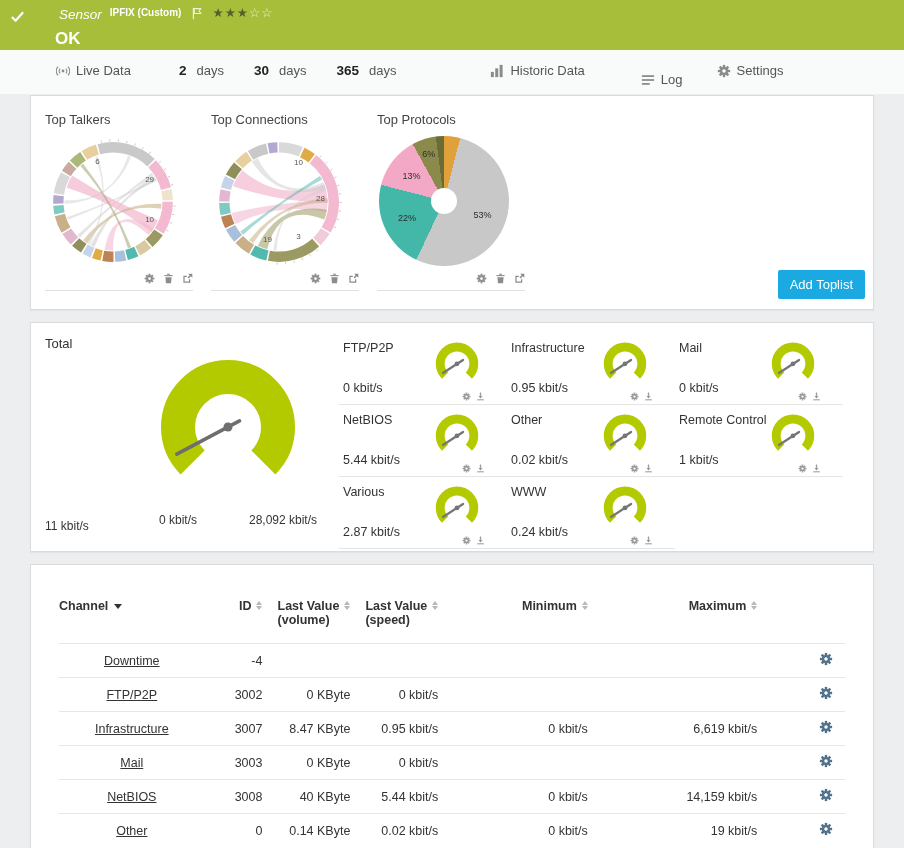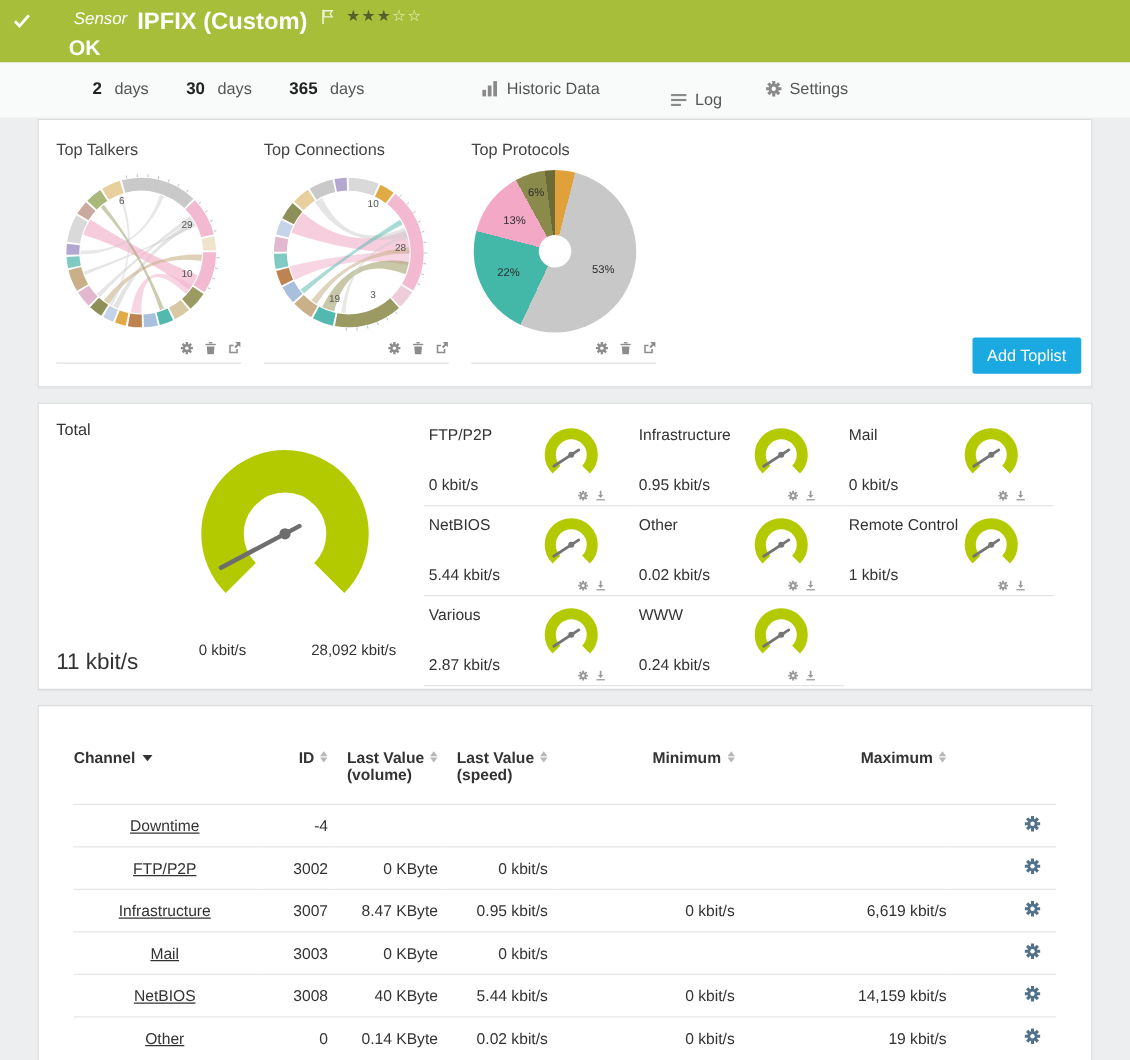--- a/index.html
+++ b/index.html
@@ -4,21 +4,21 @@
 <style>
   html,body{margin:0;padding:0;}
   body{font-family:"Liberation Sans","DejaVu Sans",sans-serif;background:#edeef0;}
   .page{position:relative;width:904px;height:848px;overflow:hidden;background:#edeef0;}
 
   
   .topbar{position:absolute;top:0;left:0;right:0;height:50px;background:#a6be39;color:#fff;}
   .check{position:absolute;left:10px;top:9px;width:15px;height:15px;color:#fff;}
   .tline{position:absolute;left:32px;top:7px;display:flex;align-items:flex-start;gap:8px;margin-left:27px;}
   .kind{font-style:italic;font-size:13.5px;}
-  .sname{font-weight:bold;font-size:19px;}
+  .sname{font-weight:bold;font-size:10px;}
   .flagico{width:13px;height:13px;color:#eef3d8;margin-left:2px;}
   .stars{font-size:12.5px;letter-spacing:1px;line-height:1;}
   .stars-filled{color:#54602a;}
   .stars-empty{color:#e9f2c6;}
   .status{position:absolute;left:55px;top:29px;font-size:17px;font-weight:bold;color:#fff;}
 
   
   .tabs{position:absolute;top:50px;left:0;right:0;height:44px;display:flex;align-items:stretch;padding-left:56px;background:#f9fafa;}
   .tab{display:flex;align-items:center;gap:6px;font-size:13px;color:#555;border-bottom:3px solid transparent;margin-right:30px;cursor:pointer;white-space:nowrap;}
   .tab b{color:#222;font-size:13.5px;margin-right:4px;}
@@ -44,21 +44,21 @@
   .toplist-actions{display:flex;justify-content:flex-end;gap:8px;margin-top:5px;padding-bottom:3px;}
   .ic{width:11px;height:11px;color:#8c8c8c;cursor:pointer;}
   .donut{width:130px;height:130px;border-radius:50%;position:relative;}
   .donut-hole{position:absolute;left:50%;top:50%;width:26px;height:26px;margin:-13px 0 0 -13px;background:#fff;border-radius:50%;}
   .donut-labels{position:absolute;left:0;top:0;right:0;bottom:0;}
   .pct{position:absolute;transform:translate(-50%,-50%);font-size:9px;color:#2e2e2e;}
   .add-btn{position:absolute;right:8px;bottom:10px;background:#1aa9e0;color:#fff;border:none;font-size:13px;padding:7px 12px;border-radius:2px;cursor:pointer;font-family:inherit;}
 
   
   .glabel-total{position:absolute;left:14px;top:13px;font-size:13px;color:#333;}
-  .gtotal-value{position:absolute;left:14px;top:196px;font-size:18px;color:#333;}
+  .gtotal-value{position:absolute;left:14px;top:196px;font-size:12px;color:#333;}
   .bgauge{position:absolute;left:112px;top:22px;width:170px;height:170px;}
   .gmin{position:absolute;left:107px;top:190px;width:80px;text-align:center;font-size:12px;color:#333;}
   .gmax{position:absolute;left:192px;top:190px;width:120px;text-align:center;font-size:12px;color:#333;}
   .ggrid{position:absolute;left:308px;top:10px;display:grid;grid-template-columns:repeat(3,168px);grid-auto-rows:72px;}
   .gcell{position:relative;border-bottom:1px solid #e4e4e4;}
   .gcell.empty{border-bottom:none;}
   .gname{position:absolute;left:4px;top:8px;font-size:12.5px;color:#333;white-space:nowrap;}
   .gval{position:absolute;left:4px;bottom:9px;font-size:12.5px;color:#333;}
   .gsvg{position:absolute;right:22px;top:1px;width:56px;height:56px;}
   .gicons{position:absolute;right:22px;bottom:3px;display:flex;gap:5px;}
@@ -152,20 +152,26 @@
       <span class="sname">IPFIX (Custom)</span>
       <svg class="flagico">
           <use href="#i-flag"></use>
         </svg>
       <span class="stars"><span class="stars-filled">★★★</span><span class="stars-empty">☆☆</span></span>
     </div>
     <div class="status">OK</div>
   </header>
 
   <nav class="tabs">
+    <div class="tab">
+      <svg class="ticon">
+          <use href="#i-live"></use>
+        </svg>
+      <span>Live Data</span>
+    </div>
     <div class="tab m1">
       <b>2</b>
         <span>days</span>
     </div>
     <div class="tab">
       <b>30</b>
         <span>days</span>
     </div>
     <div class="tab">
       <b>365</b>

